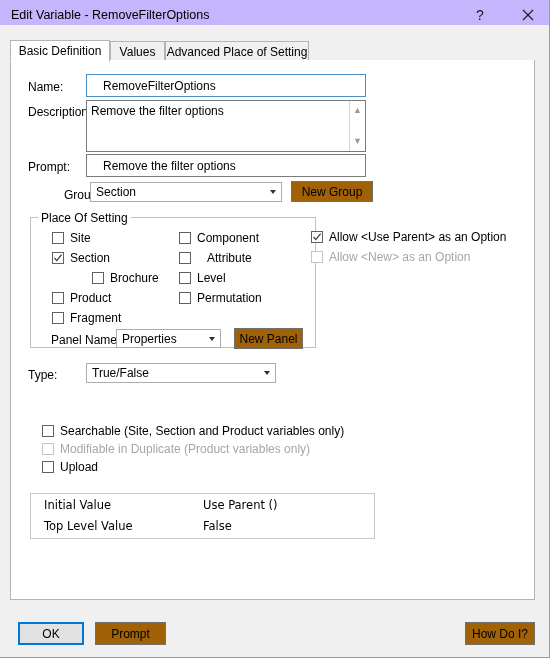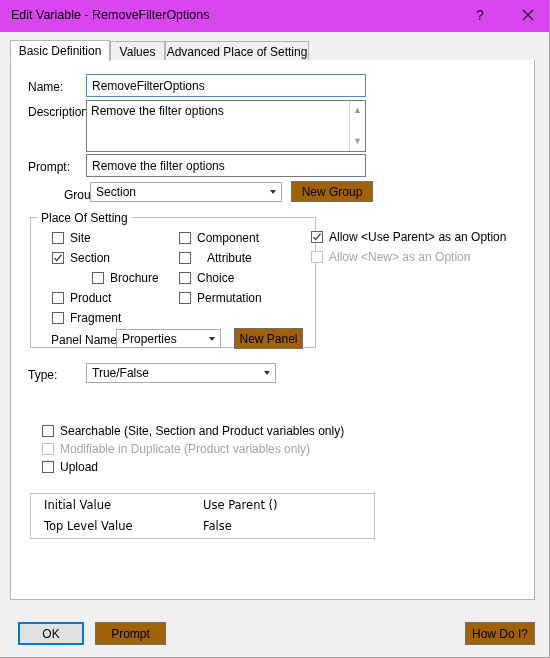--- a/index.html
+++ b/index.html
@@ -20,22 +20,22 @@
     box-sizing: border-box;
     overflow: hidden;
     font-size: 12px;
     color: #000000;
   }
 
   
   .titlebar {
     position: absolute;
     left: 0; top: 0;
-    width: 550px; height: 32px;
-    background: #d946ef;
+    width: 550px; height: 25px;
+    background: #c4b5fd;
     box-sizing: border-box;
   }
   .title-text {
     position: absolute;
     left: 11px; top: 8px;
     font-size: 12.5px;
     color: #000000;
     white-space: nowrap;
   }
   .tb-btn {
@@ -107,21 +107,21 @@
   }
 
   .textbox {
     position: absolute;
     box-sizing: border-box;
     background: #ffffff;
     border: 1px solid #7a7a7a;
     font-family: "Liberation Sans", sans-serif;
     font-size: 12px;
     color: #000;
-    padding: 3px 5px;
+    padding: 3px 16px;
     outline: none;
   }
   .textbox.focused { border: 1px solid #4a90c4; }
 
   .textarea-wrap {
     position: absolute;
     box-sizing: border-box;
     background: #ffffff;
     border: 1px solid #7a7a7a;
   }
@@ -355,21 +355,21 @@
       <label class="cb" style="left:148px; top:13px;">
         <span class="box"></span>
         <span class="cb-label">Component</span>
       </label>
       <label class="cb" style="left:148px; top:33px;gap:10px;">
         <span class="box"></span>
         <span class="cb-label">Attribute</span>
       </label>
       <label class="cb" style="left:148px; top:53px;">
         <span class="box"></span>
-        <span class="cb-label">Choice</span>
+        <span class="cb-label">Level</span>
       </label>
       <label class="cb" style="left:148px; top:73px;">
         <span class="box"></span>
         <span class="cb-label">Permutation</span>
       </label>
 
       <div class="lbl" style="left:20px; top:115px;">Panel Name:</div>
       <div class="combo" style="left:85px; top:111px; width:105px; height:19px;">
         <span class="combo-text">Properties</span>
         <span class="combo-arrow"></span>

